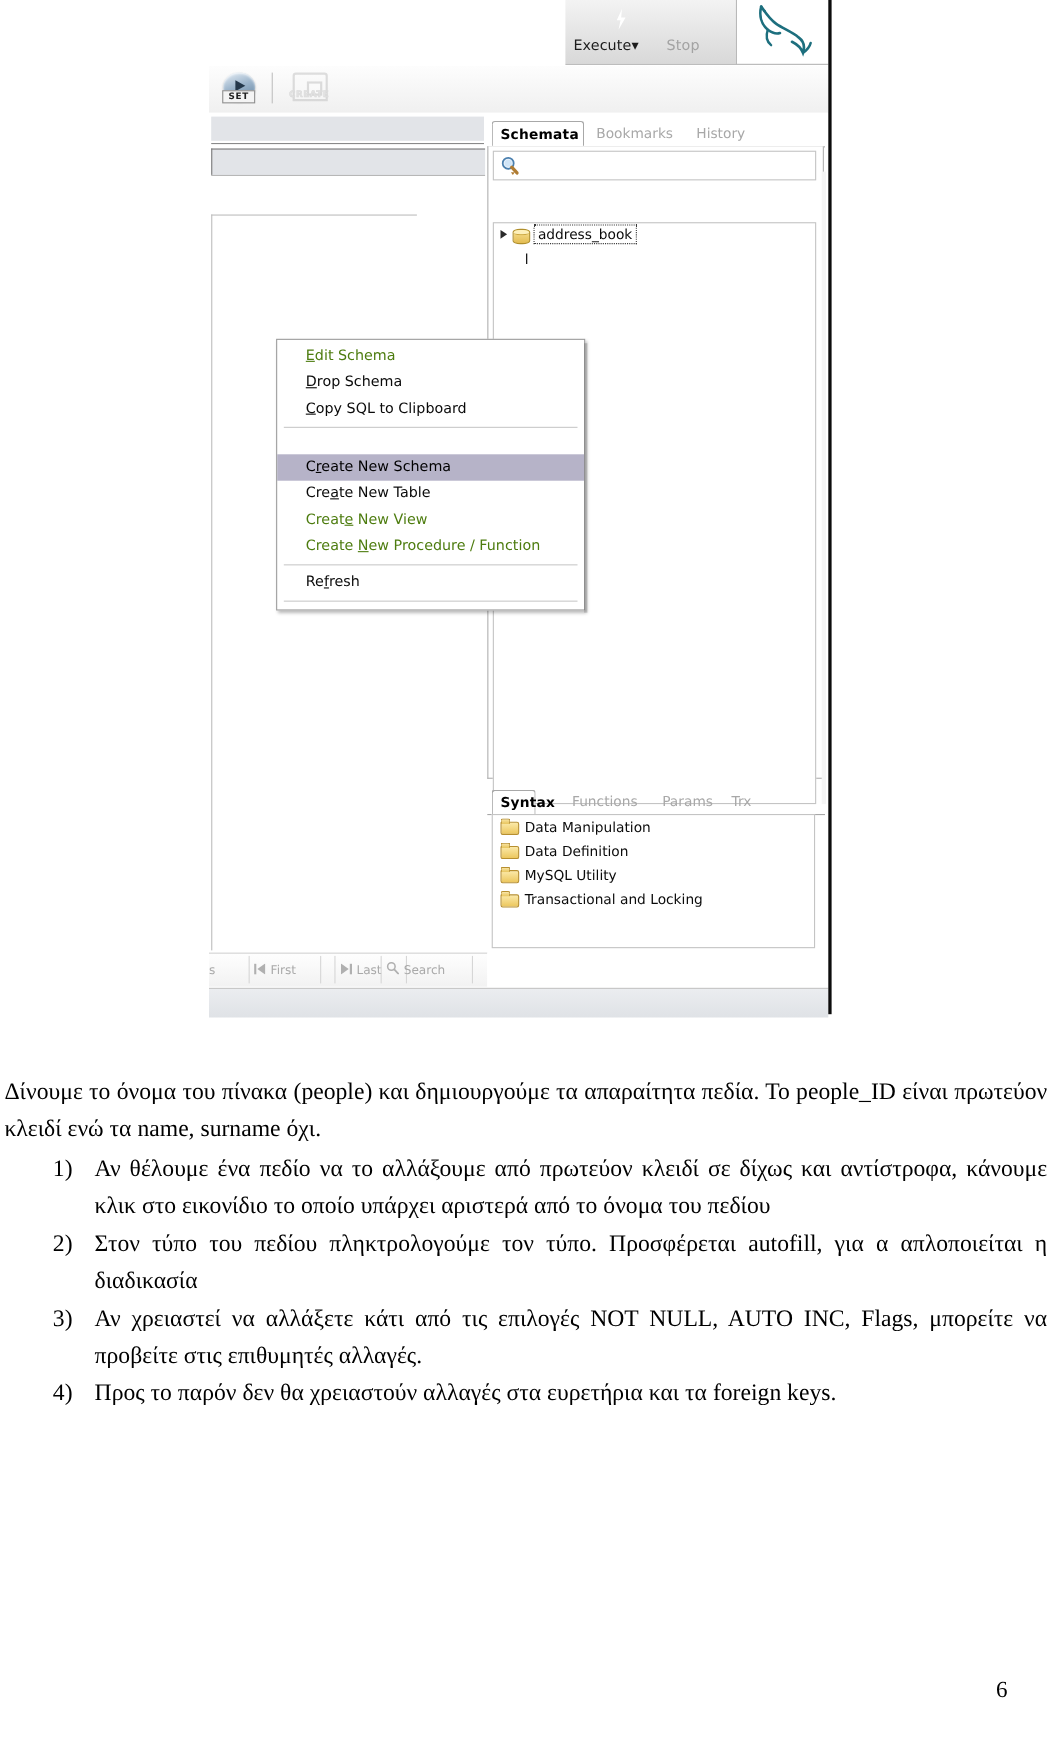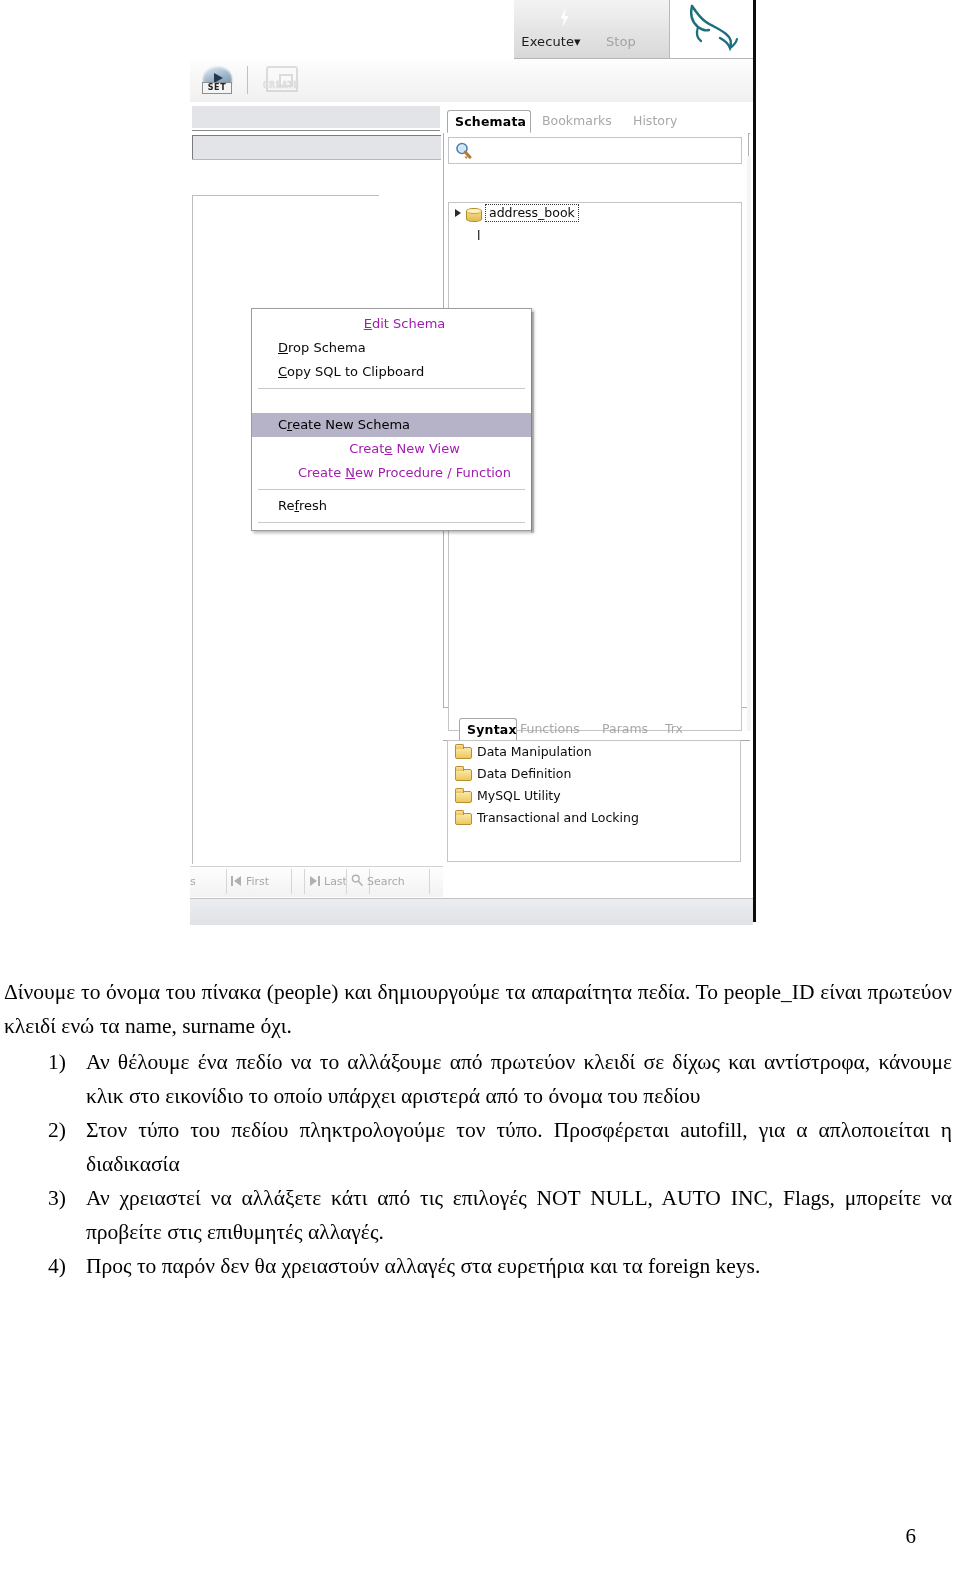--- a/index.html
+++ b/index.html
@@ -477,21 +477,21 @@
     z-index: 40;
   }
   .ctxmenu .mi {
     height: 24px;
     line-height: 24px;
     padding-left: 26px;
     font-size: 13px;
     color: #0a0a0a;
     white-space: nowrap;
   }
-  .ctxmenu .mi.disabled { color: #a21caf; text-align: center; }
+  .ctxmenu .mi.disabled { color: #4d7c0f; }
   .ctxmenu .mi.sel {
     background: #b6b3c8;
     color: #000000;
     margin-top: 24px;
   }
   .ctxmenu .msep {
     height: 1px;
     margin: 4px 6px 4px 6px;
     background: #c9c9c9;
   }
@@ -675,21 +675,21 @@
             <span class="tri"></span><span class="db-icon"><i></i></span><span class="focus-label">address_book</span>
           </div>
           <div class="tree-row-partial">
             <span>l</span>
           </div>
         </div>
         <div class="dock-scroll-edge"></div>
       </div>
 
       <div class="syn-tabs">
-        <div class="dtab active" style="left:16px; width:58px;">
+        <div class="dtab active" style="left:4px; width:40px;">
           <span>Syntax</span>
         </div>
         <div class="dtab" style="left:70px;">
           <span>Functions</span>
         </div>
         <div class="dtab" style="left:152px;">
           <span>Params</span>
         </div>
         <div class="dtab" style="left:215px;">
           <span>Trx</span>
@@ -722,20 +722,23 @@
         <span class="ul">D</span><span>rop Schema</span>
       </div>
       <div class="mi">
         <span class="ul">C</span><span>opy SQL to Clipboard</span>
       </div>
 
       <div class="msep"></div>
 
       <div class="mi sel">
         C<span class="ul">r</span><span>eate New Schema</span>
+      </div>
+      <div class="mi">
+        Cre<span class="ul">a</span><span>te New Table</span>
       </div>
       <div class="mi disabled">
         Creat<span class="ul">e</span><span> New View</span>
       </div>
       <div class="mi disabled">
         Create <span class="ul">N</span><span>ew Procedure / Function</span>
       </div>
 
       <div class="msep"></div>
 

